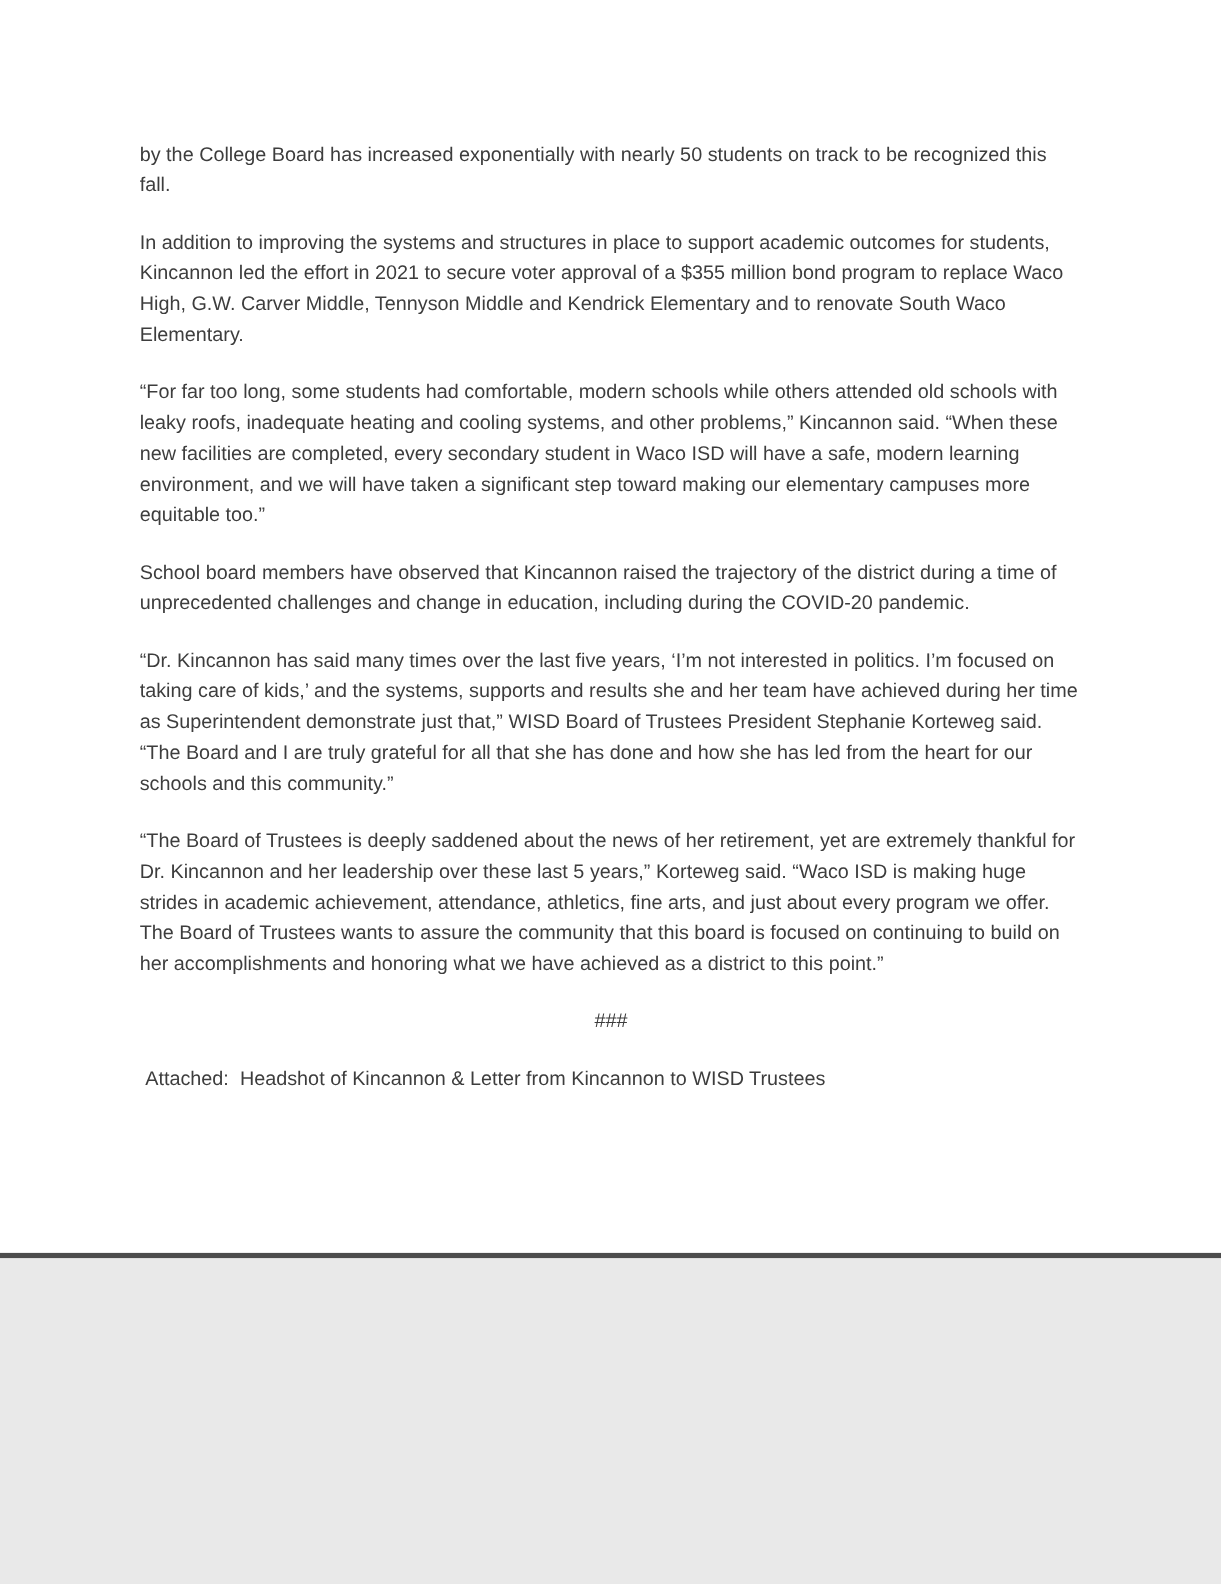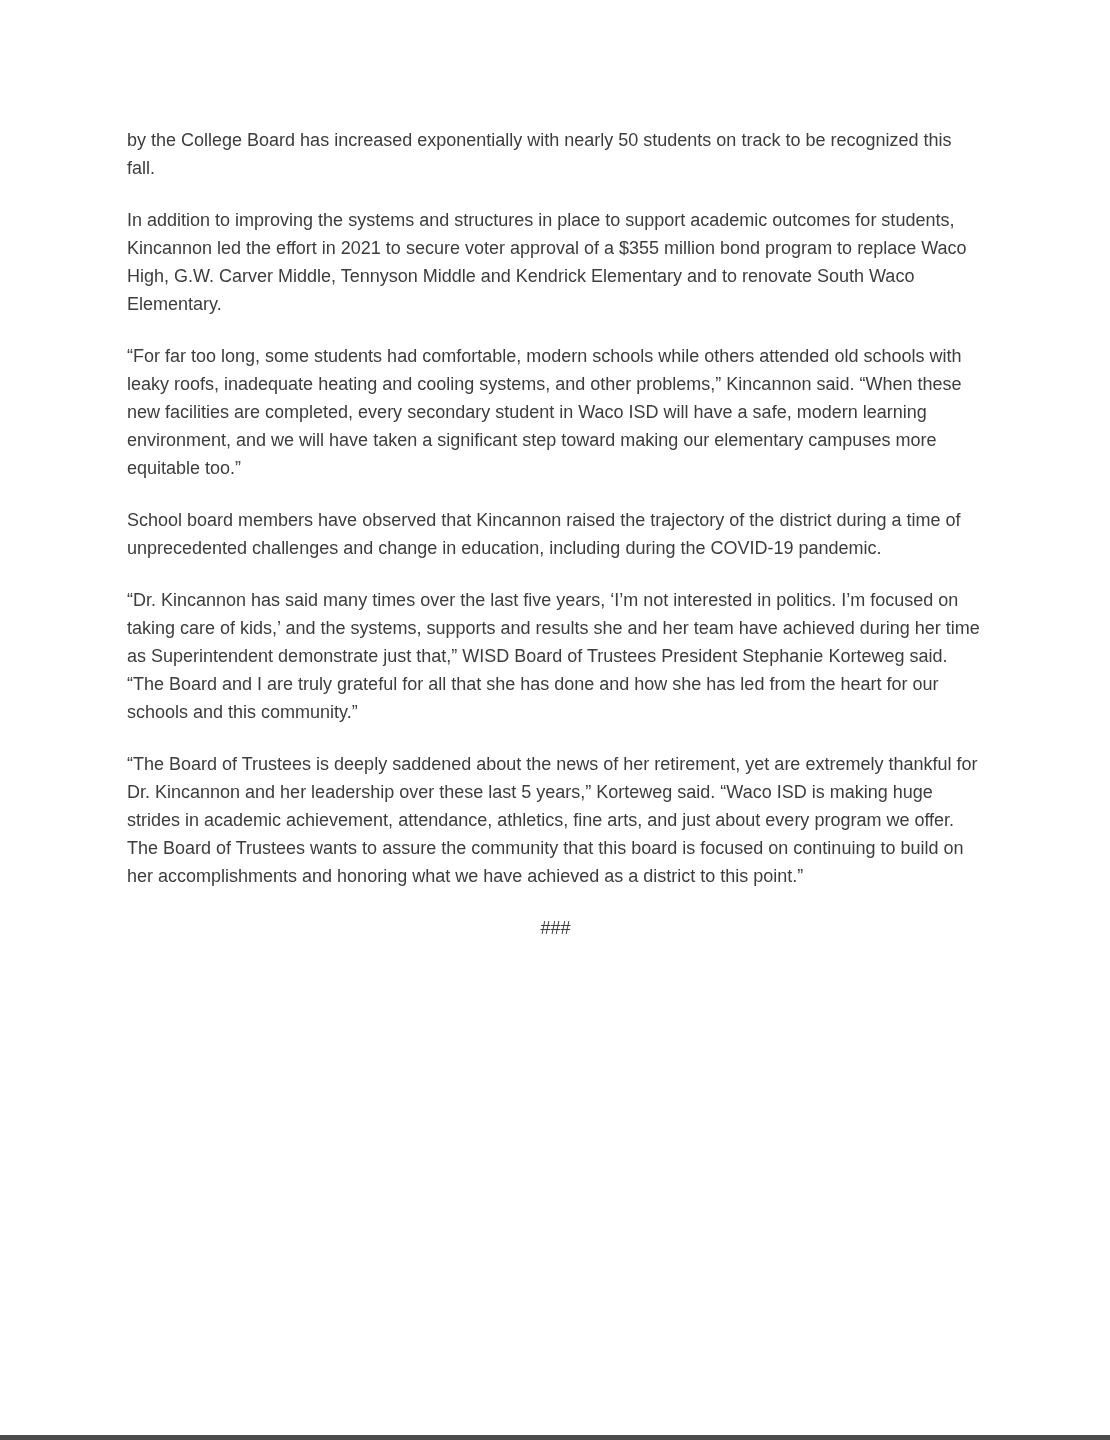--- a/index.html
+++ b/index.html
@@ -8,21 +8,21 @@
     --bottom-bar-color: #4c4c4c;
   }
   html, body {
     margin: 0;
     padding: 0;
     background: #e9e9e9;
   }
   .screen {
     position: relative;
     width: 1110px;
-    height: 1440px;
+    height: 1144px;
     background: var(--page-bg);
     overflow: hidden;
   }
   .content {
     position: absolute;
     left: 127px;
     top: 126px;
     width: 857px;
     font-family: "Liberation Sans", sans-serif;
     font-size: 18px;
@@ -49,19 +49,20 @@
   }
 </style>
 </head>
 <body>
 
 <div class="screen">
   <div class="content">
     <p>by the College Board has increased exponentially with nearly 50 students on track to be recognized this fall.</p>
     <p>In addition to improving the systems and structures in place to support academic outcomes for students, Kincannon led the effort in 2021 to secure voter approval of a $355 million bond program to replace Waco High, G.W. Carver Middle, Tennyson Middle and Kendrick Elementary and to renovate South Waco Elementary.</p>
     <p>“For far too long, some students had comfortable, modern schools while others attended old schools with leaky roofs, inadequate heating and cooling systems, and other problems,” Kincannon said. “When these new facilities are completed, every secondary student in Waco ISD will have a safe, modern learning environment, and we will have taken a significant step toward making our elementary campuses more equitable too.”</p>
-    <p>School board members have observed that Kincannon raised the trajectory of the district during a time of unprecedented challenges and change in education, including during the COVID-19 pandemic.</p>
+    <p>School board members have observed that Kincannon raised the trajectory of the district during a time of unprecedented challenges and change in education, including during the COVID-20 pandemic.</p>
     <p>“Dr. Kincannon has said many times over the last five years, ‘I’m not interested in politics. I’m focused on taking care of kids,’ and the systems, supports and results she and her team have achieved during her time as Superintendent demonstrate just that,” WISD Board of Trustees President Stephanie Korteweg said. “The Board and I are truly grateful for all that she has done and how she has led from the heart for our schools and this community.”</p>
     <p>“The Board of Trustees is deeply saddened about the news of her retirement, yet are extremely thankful for Dr. Kincannon and her leadership over these last 5 years,” Korteweg said. “Waco ISD is making huge strides in academic achievement, attendance, athletics, fine arts, and just about every program we offer. The Board of Trustees wants to assure the community that this board is focused on continuing to build on her accomplishments and honoring what we have achieved as a district to this point.”</p>
     <p class="end-marker">###</p>
+    <p class="attachment"> Attached:  Headshot of Kincannon &amp; Letter from Kincannon to WISD Trustees</p>
   </div>
   <div class="bottom-bar"></div>
 </div>
 
 </body></html>

